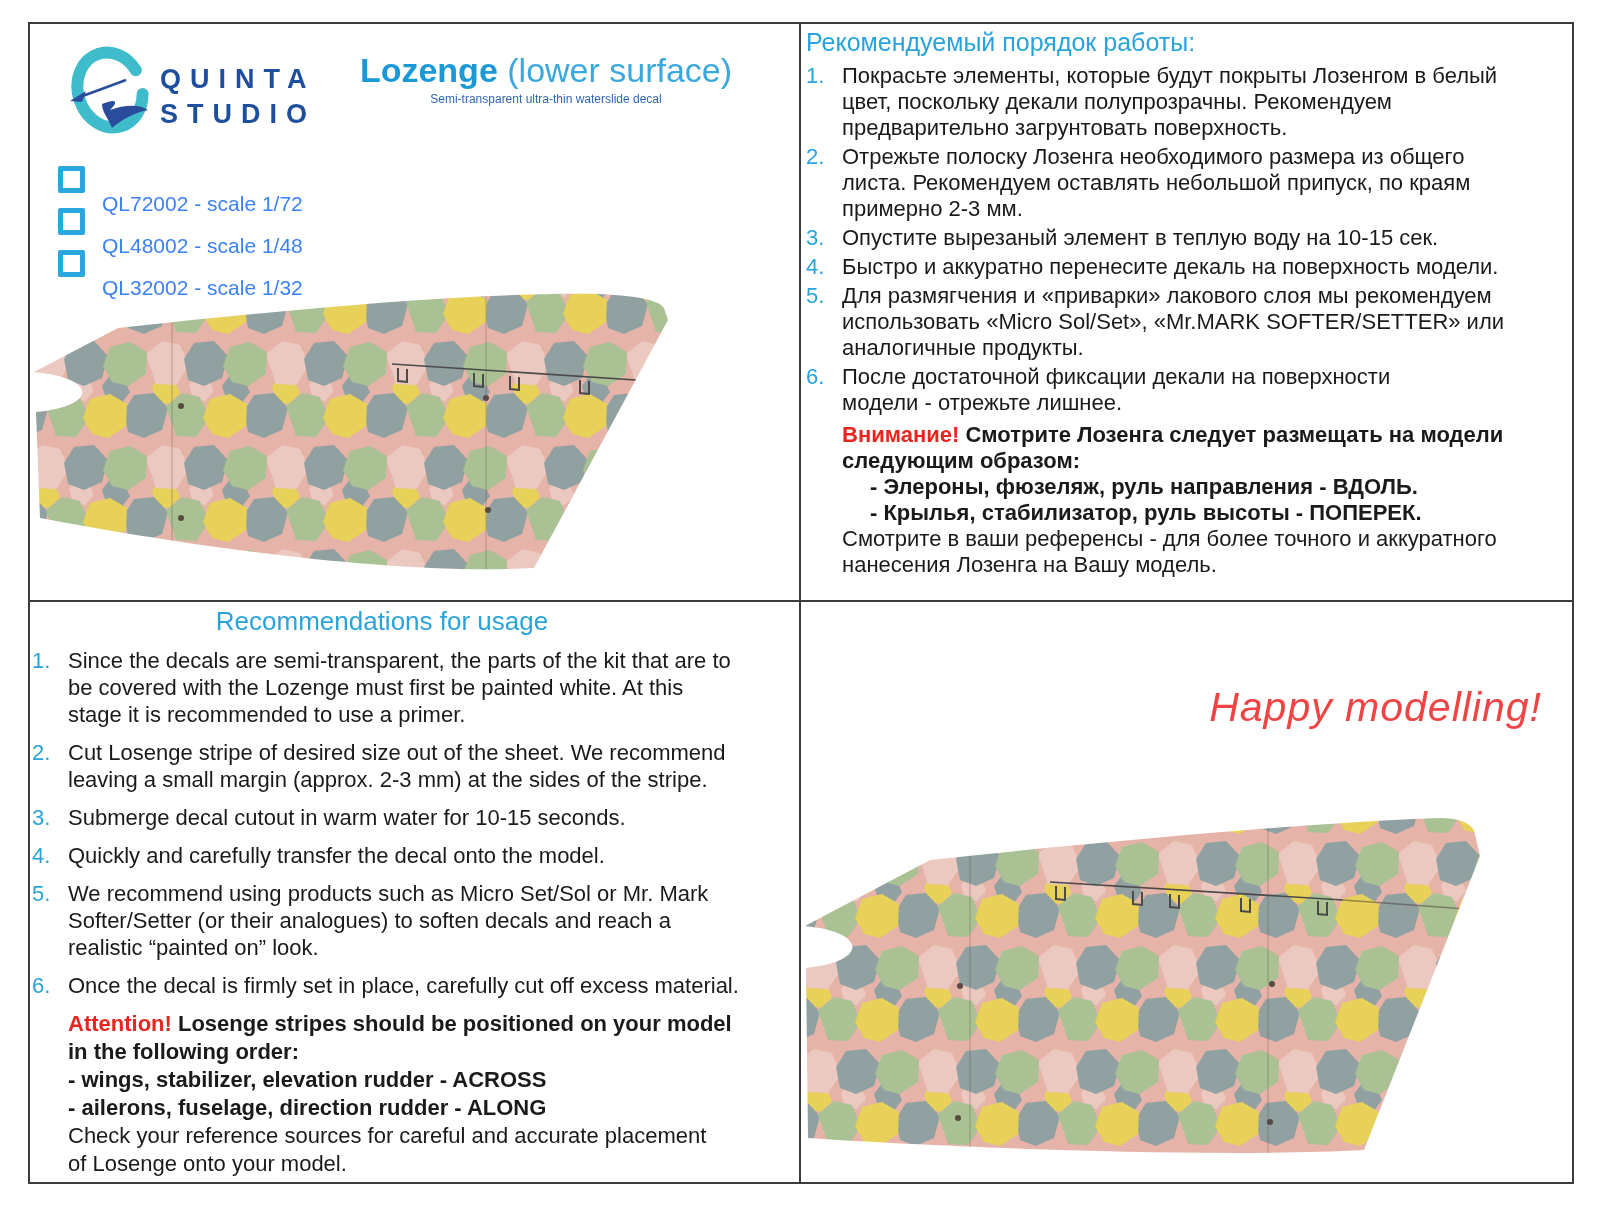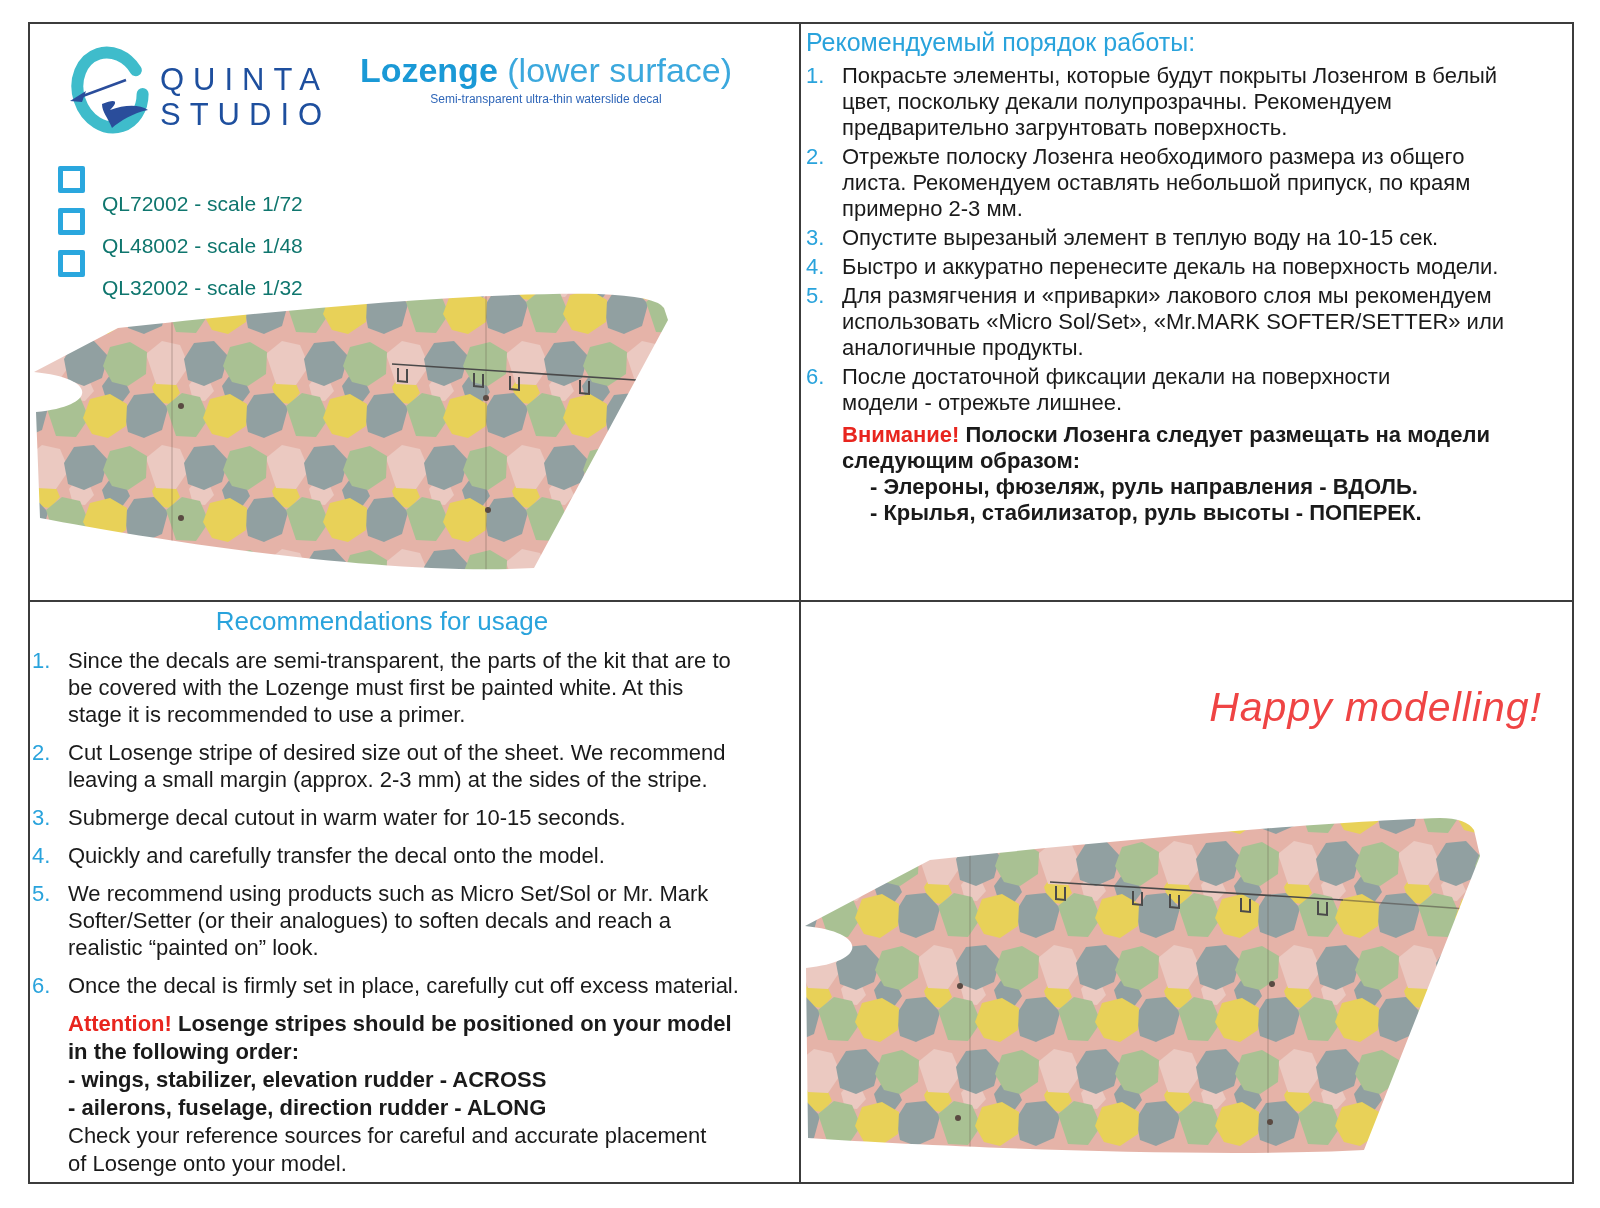--- a/index.html
+++ b/index.html
@@ -5,32 +5,32 @@
   html,body{margin:0;padding:0;}
   body{width:1600px;height:1208px;background:#ffffff;position:relative;overflow:hidden;
        font-family:"Liberation Sans","DejaVu Sans",sans-serif;color:#1a1a1a;}
   .sheet{position:absolute;left:28px;top:22px;width:1546px;height:1162px;
          border:2px solid #3c3c3c;box-sizing:border-box;background:#fff;}
   .div-v{position:absolute;left:799px;top:22px;width:2px;height:1162px;background:#3c3c3c;}
   .div-h{position:absolute;left:28px;top:600px;width:1546px;height:2px;background:#3c3c3c;}
 
   
   .logo{position:absolute;left:58px;top:46px;width:100px;height:92px;}
-  .brand{position:absolute;left:160px;top:62px;color:#1E4F9E;font-weight:normal;
-         font-size:31px;line-height:35px;letter-spacing:9px;}
+  .brand{position:absolute;left:160px;top:62px;color:#1E4F9E;font-weight:bold;
+         font-size:27px;line-height:35px;letter-spacing:9px;}
   .title-block{position:absolute;left:338px;top:50px;width:416px;text-align:center;}
   .title-l1{font-size:37px;font-weight:bold;color:#1A99D6;line-height:42px;}
   .title-l2{font-size:34px;line-height:40px;color:#1A99D6;}
   .title-l2 .b{font-weight:bold;}
   .title-l2 .lt{color:#3BA8DD;}
   .subtitle{font-size:12px;color:#2F66B8;margin-top:2px;}
   .variants{position:absolute;left:58px;top:166px;}
   .vrow{display:flex;align-items:center;margin-bottom:15px;height:27px;}
   .vbox{width:17px;height:17px;border:5px solid #2AA7DE;border-radius:2px;background:#fff;}
-  .vlabel{margin-left:17px;font-size:21px;color:#0f766e;margin-top:48px;}
+  .vlabel{margin-left:17px;font-size:21px;color:#3b82f6;margin-top:48px;}
 
   
   .q-tr{position:absolute;left:806px;top:28px;width:766px;}
   .ru-heading{font-size:25px;color:#29A3DC;text-align:left;margin-bottom:6px;}
   .ru-list{font-size:22px;line-height:26px;}
   .q-bl{position:absolute;left:32px;top:606px;width:766px;}
   .en-heading{font-size:26px;color:#29A3DC;text-align:center;width:700px;margin-bottom:10px;}
   .en-list{font-size:22px;line-height:27px;}
   .item{display:flex;margin-bottom:3px;}
   .en-list .item{margin-bottom:11px;}
@@ -182,24 +182,26 @@
       <span class="txt">Для размягчения и «приварки» лакового слоя мы рекомендуем
 использовать «Micro Sol/Set», «Mr.MARK SOFTER/SETTER» или
 аналогичные продукты.</span>
     </div>
     <div class="item">
       <span class="num">6.</span>
       <span class="txt">После достаточной фиксации декали на поверхности
 модели - отрежьте лишнее.</span>
     </div>
     <div class="attn">
-      <div><span class="red">Внимание!</span><span class="bold pre"> Полоски Лозенга следует размещать на модели
+      <div><span class="red">Внимание!</span><span class="bold pre"> Смотрите Лозенга следует размещать на модели
 следующим образом:</span></div>
       <div class="bold rule-ind">- Элероны, фюзеляж, руль направления - ВДОЛЬ.</div>
       <div class="bold rule-ind">- Крылья, стабилизатор, руль высоты - ПОПЕРЕК.</div>
+      <div class="pre">Смотрите в ваши референсы - для более точного и аккуратного
+нанесения Лозенга на Вашу модель.</div>
     </div>
   </div>
 </div>
 
 <div class="q-bl">
   <div class="en-heading">Recommendations for usage</div>
   <div class="en-list">
     <div class="item">
       <span class="num">1.</span>
       <span class="txt">Since the decals are semi-transparent, the parts of the kit that are to

